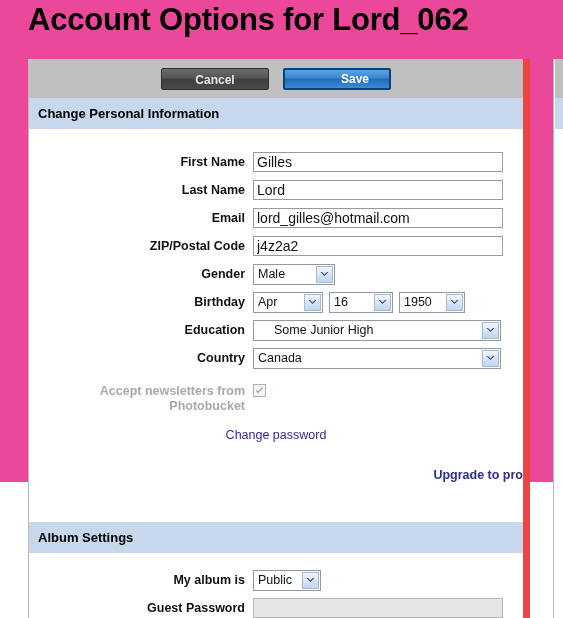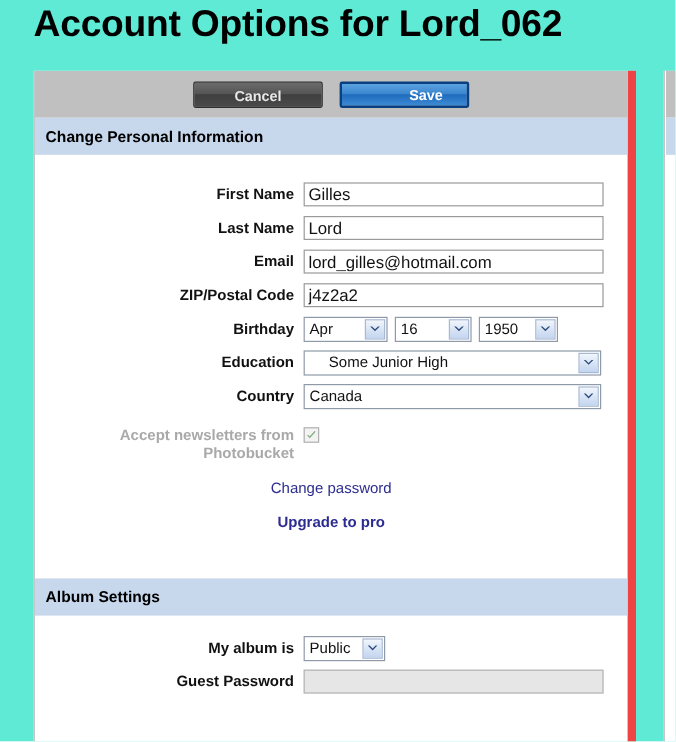--- a/index.html
+++ b/index.html
@@ -8,22 +8,22 @@
     background: #ffffff;
     width: 563px;
     height: 618px;
     overflow: hidden;
     font-family: "Liberation Sans", sans-serif;
   }
 
   #root {
     position: relative;
     width: 563px;
-    height: 618px;
-    background: #5eead4;
+    height: 482px;
+    background: #ec4899;
   }
 
   
   .page-title {
     position: absolute;
     left: 28px;
     top: -2px;
     width: 620px;
     white-space: nowrap;
     font-size: 31px;
@@ -286,20 +286,33 @@
         </div>
       </div>
 
       <div class="row">
         <div class="label">ZIP/Postal Code</div>
         <div class="field">
           <input class="txt txt-wide" type="text" value="j4z2a2" style="">
         </div>
       </div>
 
+      <div class="row" style="margin-top:5px;">
+        <div class="label">Gender</div>
+        <div class="field">
+          <div class="sel sel-gender">
+            <span class="sel-text">Male</span>
+            <span class="sel-btn">
+              <svg width="9" height="6" viewBox="0 0 9 6">
+                  <path d="M0.5 1 L4.5 5 L8.5 1 L7 1 L4.5 3.4 L2 1 Z" fill="#2b4a7a"></path>
+                </svg>
+            </span>
+          </div>
+        </div>
+      </div>
 
       <div class="row">
         <div class="label">Birthday</div>
         <div class="field">
           <div class="sel sel-month">
             <span class="sel-text">Apr</span>
             <span class="sel-btn">
               <svg width="9" height="6" viewBox="0 0 9 6">
                   <path d="M0.5 1 L4.5 5 L8.5 1 L7 1 L4.5 3.4 L2 1 Z" fill="#2b4a7a"></path>
                 </svg>
@@ -362,21 +375,21 @@
                 </svg>
             </span>
           </span>
         </div>
       </div>
 
       <div class="linkrow first">
         <a class="link">Change password</a>
       </div>
 
-      <div class="linkrow" style="margin-top:14px;">
+      <div class="linkrow" style="margin-top:26px;justify-content:flex-end;">
         <a class="link link-bold">Upgrade to pro</a>
       </div>
 
       <div class="spacer-before-album"></div>
     </div>
 
     <div class="section-header">Album Settings</div>
 
     <div class="album-body">
       <div class="row">

